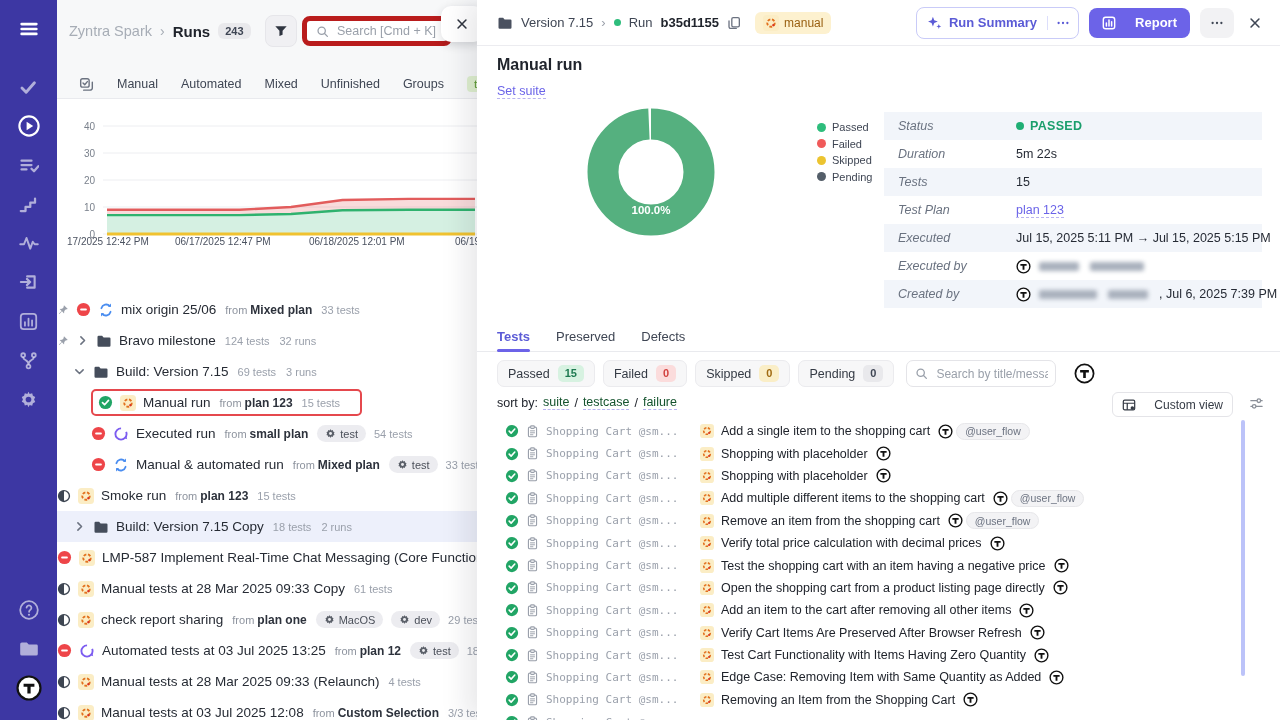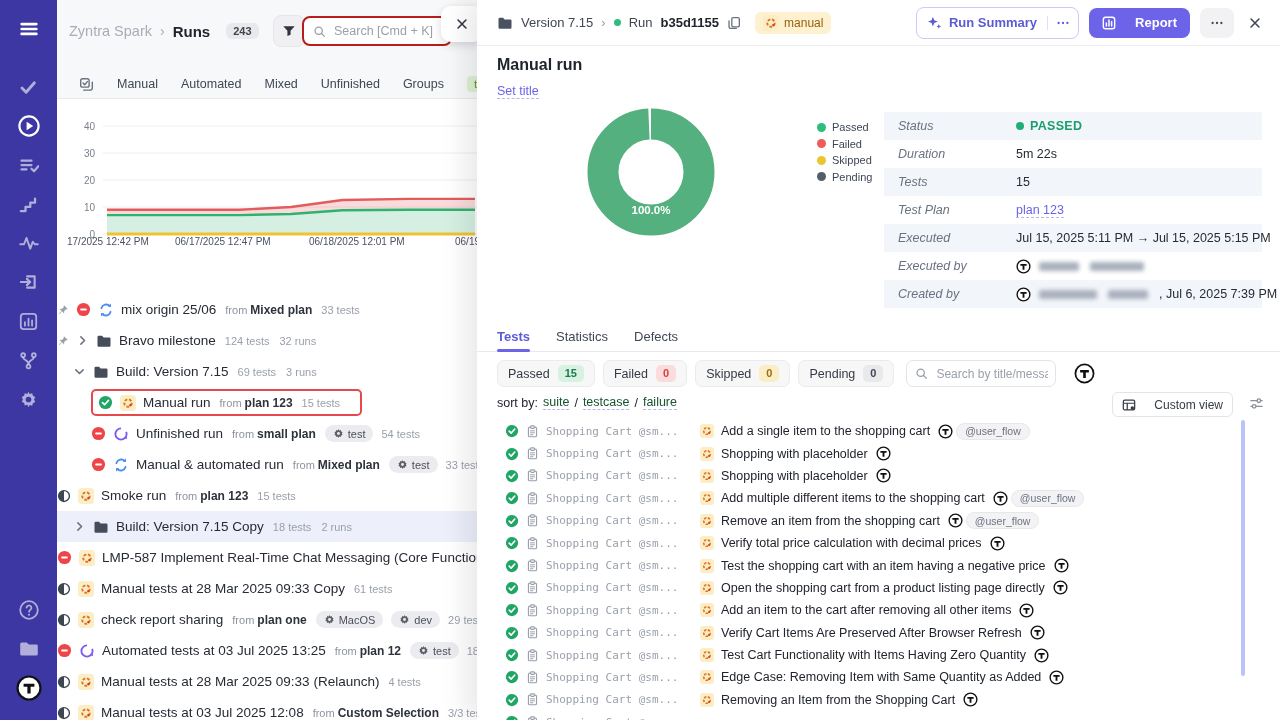--- a/index.html
+++ b/index.html
@@ -15,23 +15,23 @@
   .nav .ni.active{color:#fff;}
   .nav .spacer{flex:1;}
 
   
   .left-panel{position:absolute;left:57px;top:0;width:420px;height:720px;background:#fff;overflow:hidden;z-index:1;}
   .lp-top{position:absolute;top:0;left:0;right:0;height:99px;background:#f7f8f9;border-bottom:1px solid #e9eaee;box-sizing:border-box;}
   .lp-head{position:absolute;top:14px;left:0;right:0;height:34px;display:flex;align-items:center;padding-left:12px;}
   .crumb-project{font-size:14.5px;color:#a7adb6;}
   .crumb-sep{color:#a7adb6;margin:0 8px;font-size:14px;}
   .crumb-page{font-size:15px;font-weight:700;color:#20242c;}
-  .count-badge{background:#e9e9ec;border-radius:6px;padding:2px 7px;font-size:11px;font-weight:700;color:#3f4654;margin-left:16px;}
+  .count-badge{background:#e9e9ec;border-radius:6px;padding:2px 7px;font-size:11px;font-weight:700;color:#3f4654;margin-left:8px;}
   .filter-btn{width:30px;height:30px;border-radius:8px;background:#f0f0f3;border:1px solid #e6e6ea;display:flex;align-items:center;justify-content:center;color:#2f3540;margin-left:14px;cursor:pointer;}
-  .lp-search{position:absolute;left:245px;top:16px;width:150px;height:30px;background:#fff;border:2px solid #b91c1c;border-radius:8px;display:flex;align-items:center;gap:6px;padding:0 9px;box-sizing:border-box;color:#9aa0aa;}
+  .lp-search{position:absolute;left:245px;top:16px;width:150px;height:30px;background:#fff;border:5px solid #b91c1c;border-radius:8px;display:flex;align-items:center;gap:6px;padding:0 9px;box-sizing:border-box;color:#9aa0aa;}
   .lp-search input{border:0;outline:0;background:transparent;font-size:12.5px;color:#30353f;width:105px;font-family:"Liberation Sans",sans-serif;}
   .lp-search input::placeholder{color:#9aa0aa;}
   .x-card{position:absolute;left:384px;top:6px;width:42px;height:36px;background:#fff;border-radius:10px;box-shadow:0 3px 10px rgba(16,24,40,.16);display:flex;align-items:center;justify-content:center;color:#30353f;cursor:pointer;}
   .lp-tabs{position:absolute;top:69px;left:0;right:0;height:30px;display:flex;align-items:center;gap:23px;padding-left:22px;font-size:12.5px;color:#3f4654;}
   .lp-tabs .tabi{color:#6b7280;}
   .lp-tab{cursor:pointer;white-space:nowrap;}
   .tab-badge{background:#dff0cf;color:#5c9a33;border-radius:4px;padding:2px 7px;font-size:11.5px;white-space:nowrap;}
 
   .lp-chart{position:absolute;top:100px;left:0;right:0;height:158px;background:#fff;overflow:hidden;}
   .xlab{position:absolute;top:136px;font-size:10px;color:#4b5260;white-space:nowrap;}
@@ -377,21 +377,21 @@
                 <circle cx="8" cy="8" r="7" fill="#ee4549"></circle>
                 <rect x="4.4" y="7" width="7.2" height="2" rx="1" fill="#fff"></rect>
               </svg>
             </span>
             <span class="ric ">
               <svg viewBox="0 0 18 18" width="16" height="16">
                 <circle cx="9" cy="9" r="6.3" stroke="#7c5cf0" stroke-width="2.1" fill="none" stroke-dasharray="29 7"></circle>
                 <path d="M12.6 13.6l3.4 1.2-1.1-3.4z" fill="#7c5cf0"></path>
               </svg>
             </span>
-            <span class="rname">Unfinished run</span>
+            <span class="rname">Executed run</span>
             <span class="rfrom">from<b>small plan</b></span>
             <span class="rpill">
               <span class="ic">
                 <svg viewBox="0 0 12 12" width="11" height="11">
                   <path d="M6 1.1l.8 1.5 1.6-.5.5 1.6 1.5.8-.7 1.5.7 1.5-1.5.8-.5 1.6-1.6-.5L6 10.9l-.8-1.5-1.6.5-.5-1.6-1.5-.8.7-1.5-.7-1.5 1.5-.8.5-1.6 1.6.5z" fill="currentColor"></path>
                   <circle cx="6" cy="6" r="1.6" fill="#ececf0"></circle>
                 </svg>
               </span>
               <span>test</span>
             </span>
@@ -683,21 +683,21 @@
             <span class="ic">
               <svg viewBox="0 0 16 16" width="14" height="14">
                 <path d="M3.5 3.5l9 9M12.5 3.5l-9 9" stroke="currentColor" stroke-width="1.8" stroke-linecap="round"></path>
               </svg>
             </span>
           </div>
       </div>
     </div>
 
     <div class="rp-title">Manual run</div>
-    <div class="set-labels">Set title</div>
+    <div class="set-labels">Set suite</div>
 
     <svg class="donut" width="130" height="130">
         <circle cx="65" cy="65" r="48" fill="none" stroke="#55b07f" stroke-width="31" stroke-dasharray="299 2.6" transform="rotate(-90 65 65)"></circle>
         <text x="65" y="107" text-anchor="middle" font-size="11.5" font-weight="bold" fill="#fff" font-family="Liberation Sans,sans-serif">100.0%</text>
       </svg>
     <div class="legend">
         <div class="leg">
           <span class="dot" style="background: rgb(46, 189, 124);"></span>
           <span>Passed</span>
         </div>
@@ -765,21 +765,21 @@
             </span>
             <span class="blurblock" style="width: 58px;"></span>
             <span class="blurblock" style="width: 40px;"></span>
             <span>, Jul 6, 2025 7:39 PM</span>
           </span>
         </div>
       </div>
 
     <div class="rp-tabs">
         <span class="rp-tab active">Tests</span>
-        <span class="rp-tab">Statistics</span>
+        <span class="rp-tab">Preserved</span>
         <span class="rp-tab">Defects</span>
       </div>
 
     <div class="frow">
       <span style="display:flex;gap:8px;">
           <div class="fbtn">
             <span>Passed</span>
             <span class="fbadge green">15</span>
           </div>
           <div class="fbtn">

